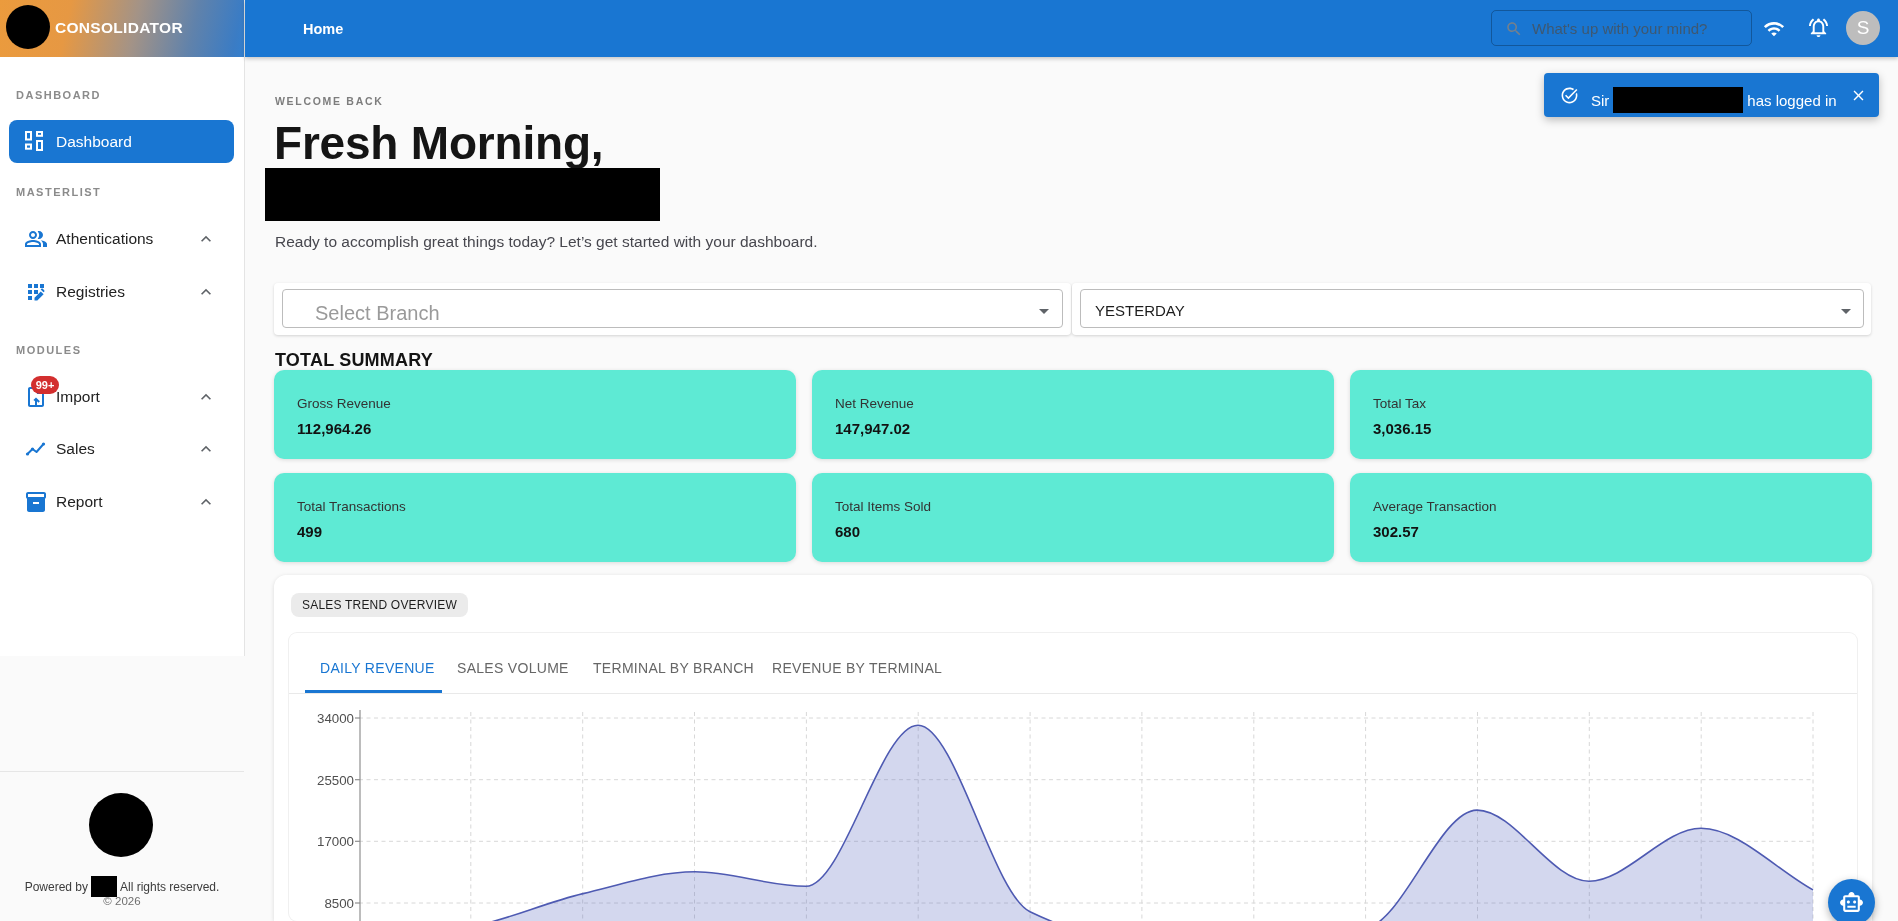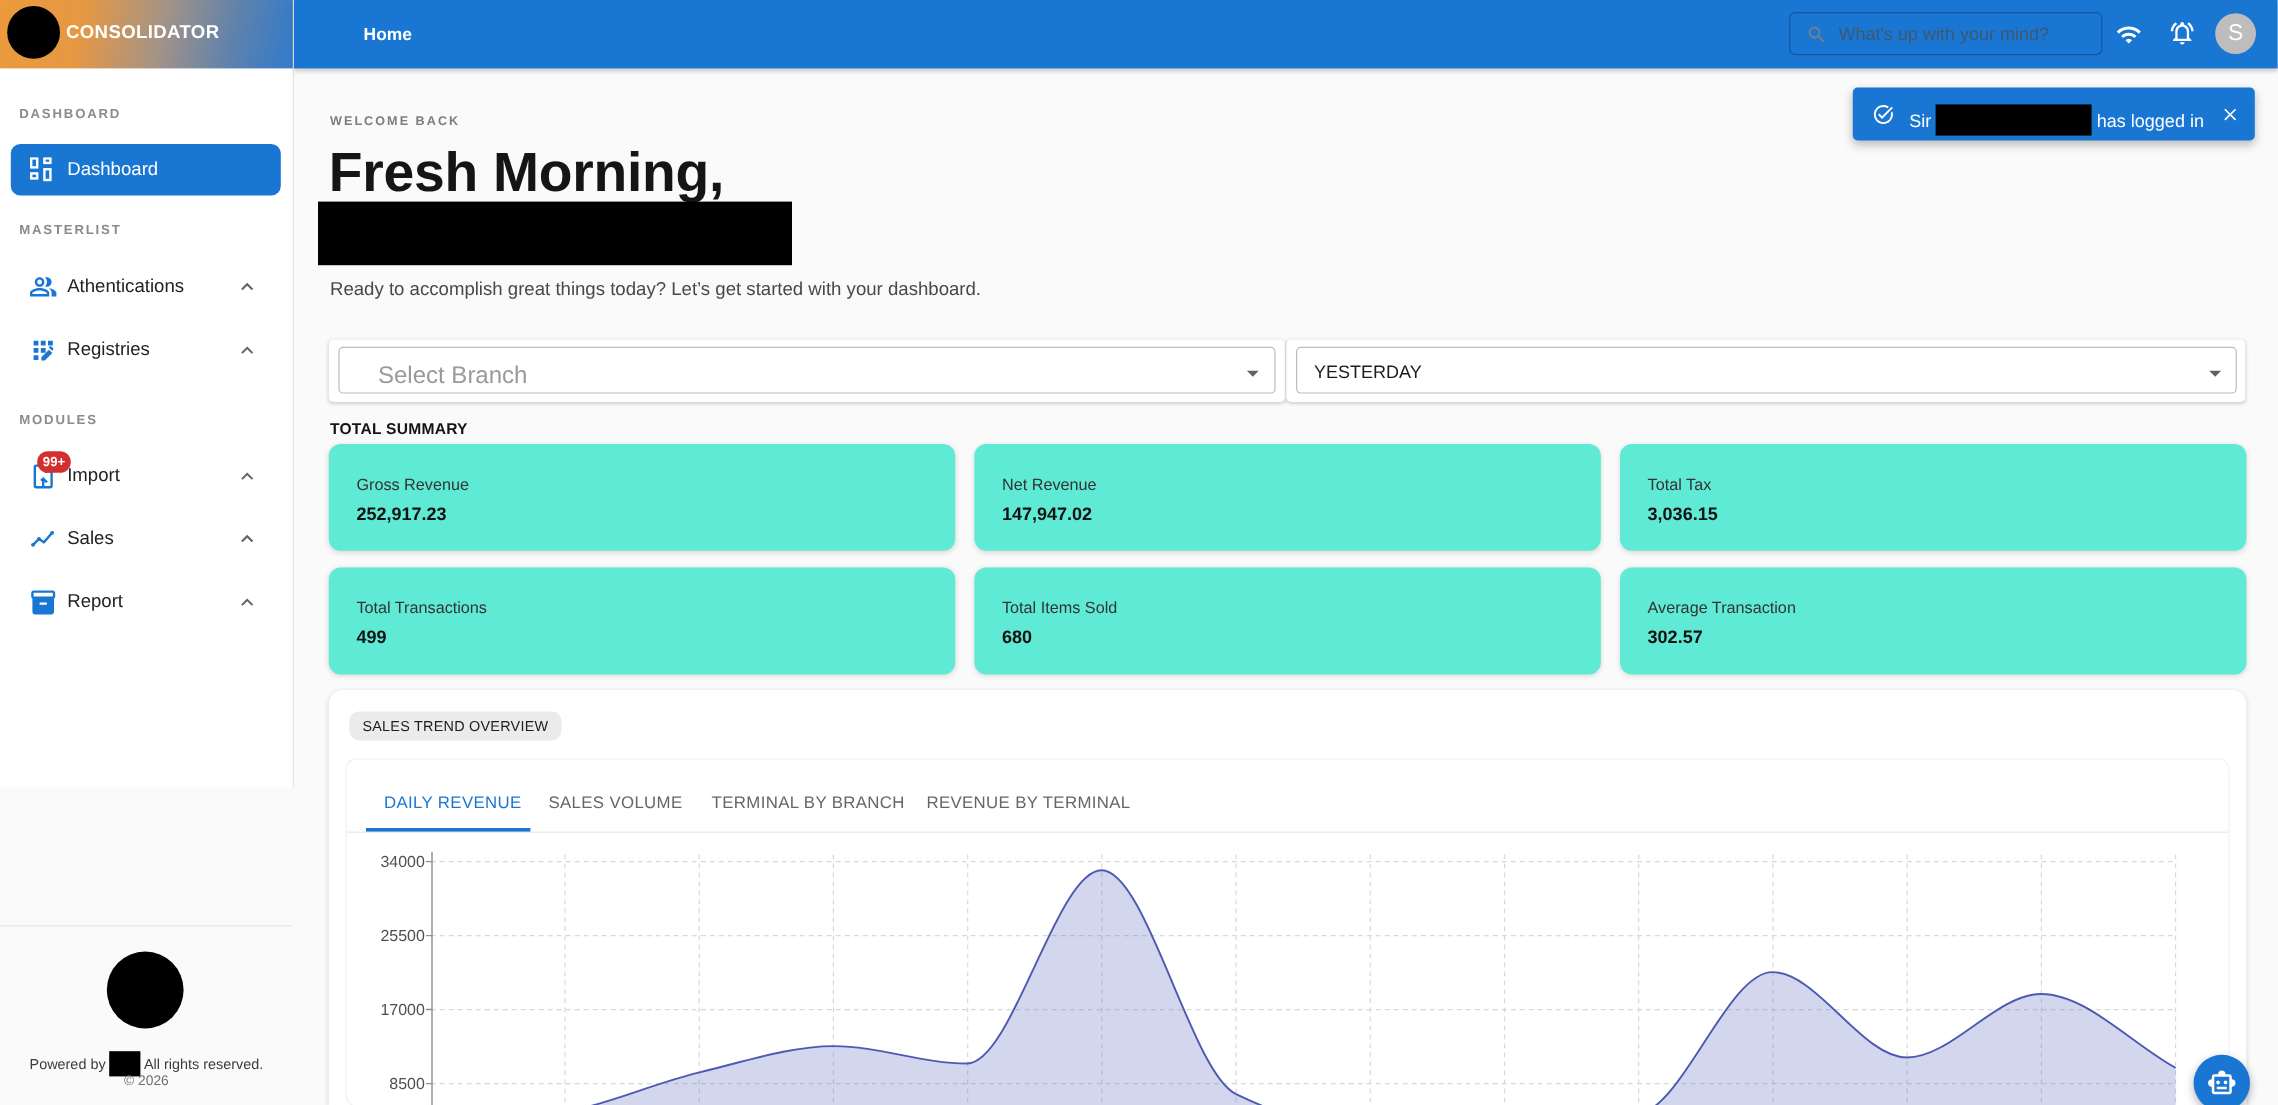--- a/index.html
+++ b/index.html
@@ -40,21 +40,21 @@
 #greet { position:absolute; left:274px; top:116px; color:#151515; font-size:46px; font-weight:bold; letter-spacing:-0.2px; }
 #nameBlk { position:absolute; left:265px; top:168px; width:395px; height:53px; background:#000; }
 #ready { position:absolute; left:275px; top:233px; color:#47474e; font-size:15.5px; }
 .paper { position:absolute; top:283px; height:52px; background:#fff; border-radius:4px; box-shadow:0 1px 3px rgba(0,0,0,0.16); }
 .obox { position:absolute; background:#fff; border-radius:4px; }
 #selBranch { left:282px; top:289px; width:781px; height:39px; border:1px solid #bcbcbc; }
 #selBranch .ph { position:absolute; left:32px; top:12px; color:#9a9a9a; font-size:20px; }
 #selPeriod { left:1080px; top:289px; width:784px; height:39px; border:1px solid #bcbcbc; }
 #selPeriod .ph { position:absolute; left:14px; top:12px; color:#1c1c1c; font-size:15px; }
 .caret { position:absolute; width:0; height:0; border-left:5px solid transparent; border-right:5px solid transparent; border-top:5.5px solid #5f6368; top:19px; }
-#totalSummary { position:absolute; left:275px; top:350px; color:#141414; font-size:13px; font-weight:bold; letter-spacing:0.2px; }
+#totalSummary { position:absolute; left:275px; top:350px; color:#141414; font-size:18px; font-weight:bold; letter-spacing:0.2px; }
 .card { position:absolute; width:522px; height:89px; background:#5eead4; border-radius:10px; box-shadow:0 1px 4px rgba(0,0,0,0.13); }
 .card .lab { position:absolute; left:23px; top:26px; font-size:13.5px; color:#333; }
 .card .val { position:absolute; left:23px; top:50px; font-size:15px; font-weight:bold; color:#121212; }
 
 #chartOuter { position:absolute; left:274px; top:575px; width:1598px; height:346px; background:#fff; border-radius:12px 12px 0 0; box-shadow:0 1px 4px rgba(0,0,0,0.13); }
 #chip { position:absolute; left:291px; top:593px; height:24px; background:#ebebeb; border-radius:8px; color:#1d1d1d; font-size:12px; letter-spacing:0.2px; line-height:24px; padding:0 11px; }
 #chartInner { position:absolute; left:289px; top:633px; width:1568px; height:288px; background:#fff; border-radius:8px; box-shadow:0 0 0 1px #f0f0f0; }
 .tab { position:absolute; top:660px; font-size:14px; letter-spacing:0.3px; color:#666; }
 #tabInd { position:absolute; left:305px; top:690px; width:137px; height:2.5px; background:#1976d2; }
 #tabLine { position:absolute; left:289px; top:693px; width:1568px; border-top:1px solid #e9e9e9; }
@@ -177,21 +177,21 @@
     <div class="caret" style="left:756px;"></div>
   </div>
 <div class="obox" id="selPeriod">
     <div class="ph">YESTERDAY</div>
     <div class="caret" style="left:760px;"></div>
   </div>
 
 <div id="totalSummary">TOTAL SUMMARY</div>
 <div class="card" style="left:274px; top:370px;">
     <div class="lab">Gross Revenue</div>
-    <div class="val">252,917.23</div>
+    <div class="val">112,964.26</div>
   </div>
 <div class="card" style="left:812px; top:370px;">
     <div class="lab">Net Revenue</div>
     <div class="val">147,947.02</div>
   </div>
 <div class="card" style="left:1350px; top:370px;">
     <div class="lab">Total Tax</div>
     <div class="val">3,036.15</div>
   </div>
 <div class="card" style="left:274px; top:473px;">

